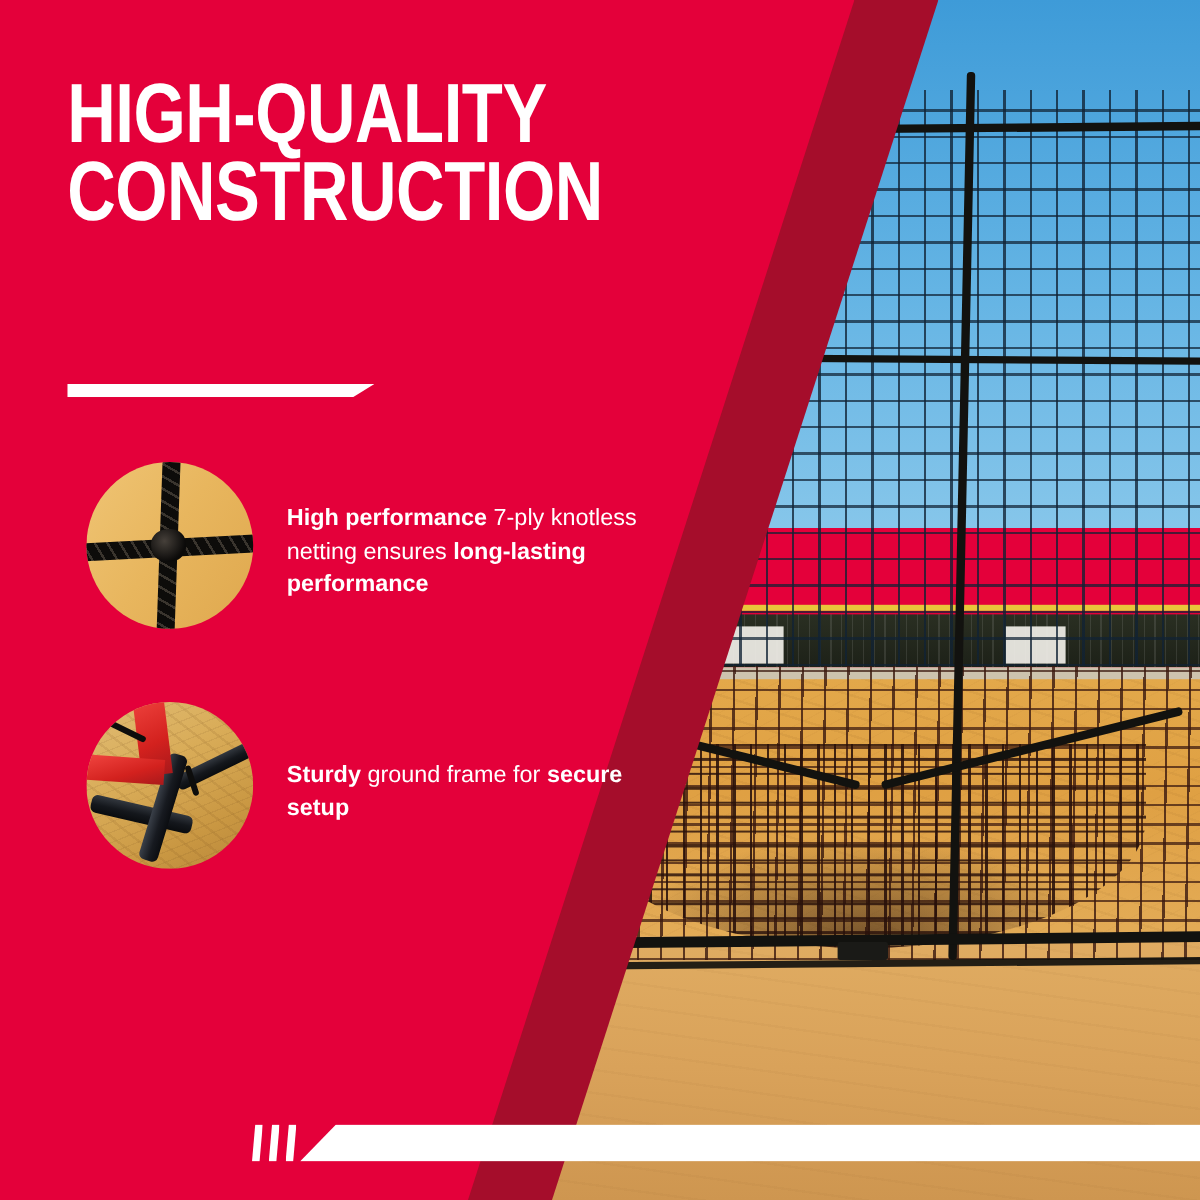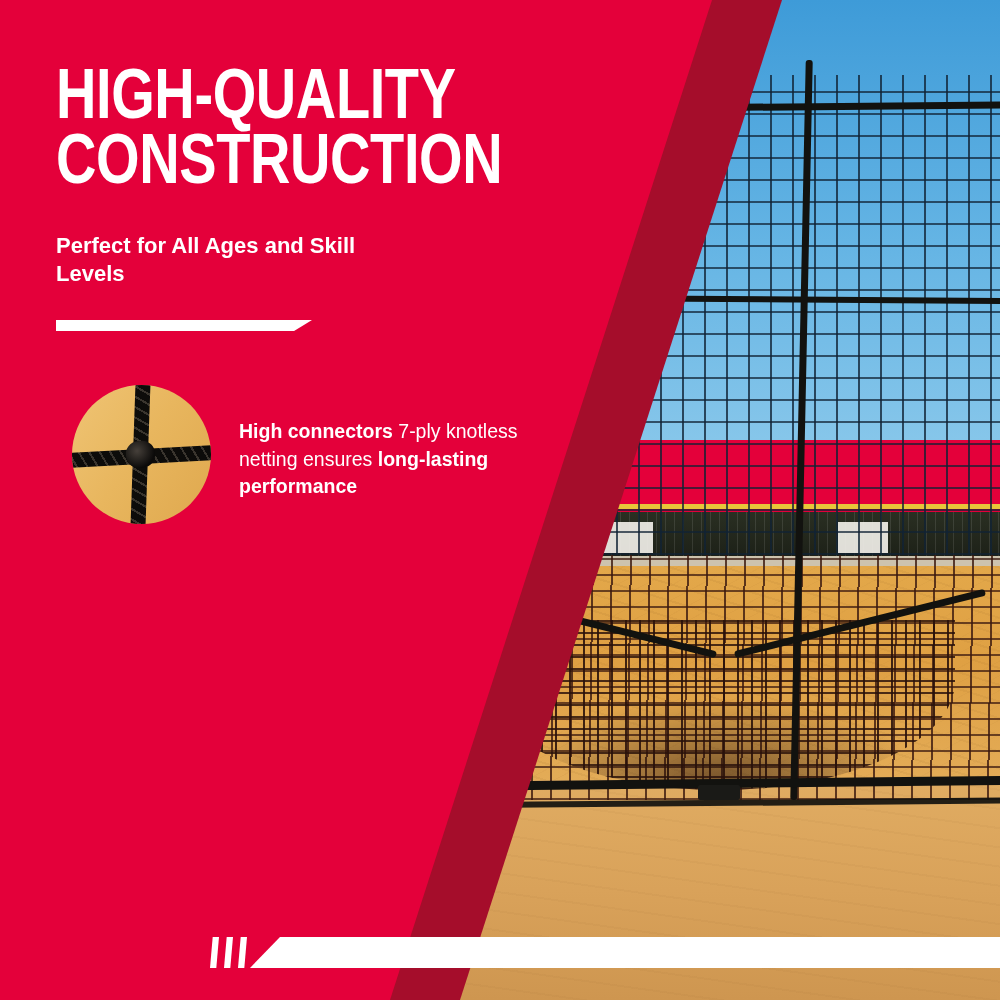--- a/index.html
+++ b/index.html
@@ -243,35 +243,49 @@
   </div>
 
   <div class="band-dark"></div>
   <div class="panel-red"></div>
 
   <div class="content">
 
     <h1 class="headline">HIGH-QUALITY
 CONSTRUCTION</h1>
 
-    <p class="subhead">Perfect for All Ages and Skill Levels</p>
 
     <div class="rule"></div>
 
     <div class="feature" id="feat1">
       <div class="circle">
         <div class="img-knot">
           <div class="rope rh"></div>
           <div class="rope rv"></div>
           <div class="knot"></div>
         </div>
       </div>
-      <div class="ftext"><b>High connectors </b><span>7-ply knotless netting ensures </span><b>long-lasting performance</b></div>
+      <div class="ftext"><b>High performance </b><span>7-ply knotless netting ensures </span><b>long-lasting performance</b></div>
     </div>
 
+    <div class="feature" id="feat2">
+      <div class="circle">
+        <div class="img-frame">
+          <div class="grain"></div>
+          <div class="pipe p1"></div>
+          <div class="pipe p3"></div>
+          <div class="pipe p2"></div>
+          <div class="strap s1"></div>
+          <div class="strap s2"></div>
+          <div class="tie"></div>
+          <div class="tie2"></div>
+        </div>
+      </div>
+      <div class="ftext"><b>Sturdy </b><span>ground frame for </span><b>secure setup</b></div>
+    </div>
 
   </div>
 
   <div class="tick t1"></div>
   <div class="tick t2"></div>
   <div class="tick t3"></div>
   <div class="bottom-bar"></div>
 
 </div>
 

